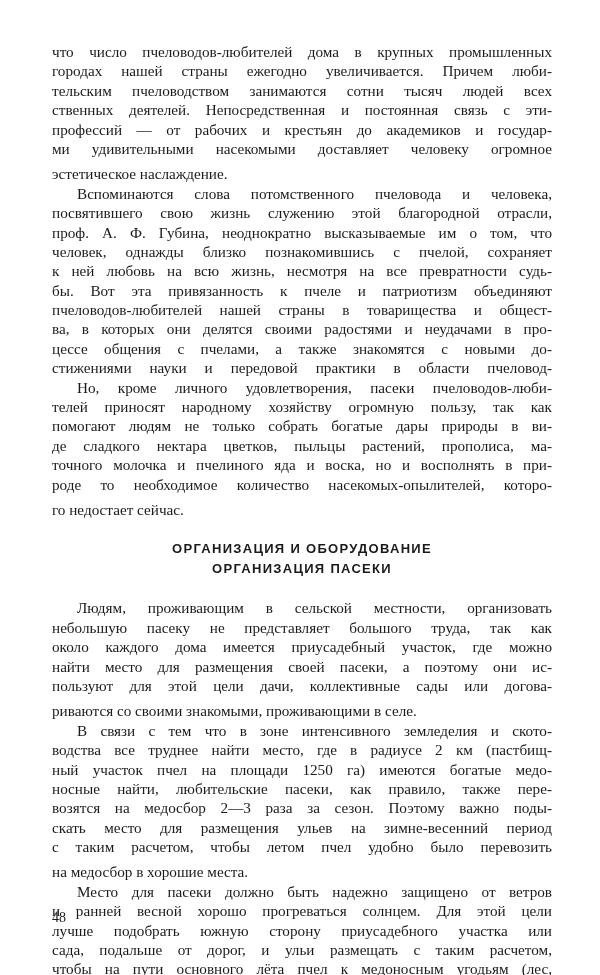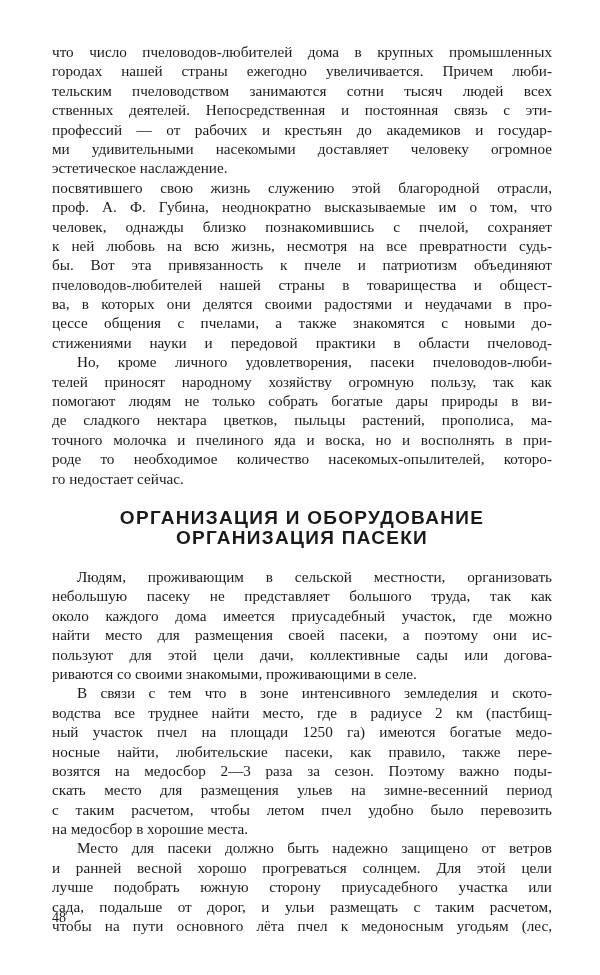--- a/index.html
+++ b/index.html
@@ -3,25 +3,25 @@
 <meta charset="utf-8">
 <style>
   html, body { margin: 0; padding: 0; background: #ffffff; }
   body { width: 600px; height: 975px; position: relative; overflow: hidden; }
   .page {
     position: absolute; left: 52px; top: 42px; width: 500px;
     font-family: "Liberation Serif", "DejaVu Serif", serif;
     font-size: 15.2px; line-height: 19.4px; color: #1a1a1a;
   }
   .line { display: block; white-space: nowrap; text-align: justify; text-align-last: justify; height: 19.4px; }
-  .line.last { text-align-last: left; }
+  .line.last { text-align-last: left; margin-top: 6px; }
   .line.indent { padding-left: 25px; }
   .heading {
     font-family: "Liberation Sans", "DejaVu Sans", sans-serif;
-    font-weight: bold; font-size: 19px; letter-spacing: 1.3px;
+    font-weight: bold; font-size: 13px; letter-spacing: 1.3px;
     text-align: center; line-height: 20px; margin: 20px 0 19px 0;
   }
   .heading span { display: block; }
   .page-number { position: absolute; left: 52px; top: 910px;
     font-family: "Liberation Serif", serif; font-size: 14px; color: #1a1a1a; }
 </style>
 </head>
 <body>
 
 <div class="page">
@@ -29,20 +29,21 @@
       <div>
         <span class="line">что число пчеловодов-любителей дома в крупных промышленных</span>
         <span class="line">городах нашей страны ежегодно увеличивается. Причем люби-</span>
         <span class="line">тельским пчеловодством занимаются сотни тысяч людей всех</span>
         <span class="line">ственных деятелей. Непосредственная и постоянная связь с эти-</span>
         <span class="line">профессий — от рабочих и крестьян до академиков и государ-</span>
         <span class="line">ми удивительными насекомыми доставляет человеку огромное</span>
         <span class="line last">эстетическое наслаждение.</span>
       </div>
       <div>
+        <span class="line indent">Вспоминаются слова потомственного пчеловода и человека,</span>
         <span class="line">посвятившего свою жизнь служению этой благородной отрасли,</span>
         <span class="line">проф. А. Ф. Губина, неоднократно высказываемые им о том, что</span>
         <span class="line">человек, однажды близко познакомившись с пчелой, сохраняет</span>
         <span class="line">к ней любовь на всю жизнь, несмотря на все превратности судь-</span>
         <span class="line">бы. Вот эта привязанность к пчеле и патриотизм объединяют</span>
         <span class="line">пчеловодов-любителей нашей страны в товарищества и общест-</span>
         <span class="line">ва, в которых они делятся своими радостями и неудачами в про-</span>
         <span class="line">цессе общения с пчелами, а также знакомятся с новыми до-</span>
         <span class="line">стижениями науки и передовой практики в области пчеловод-</span>
       </div>

